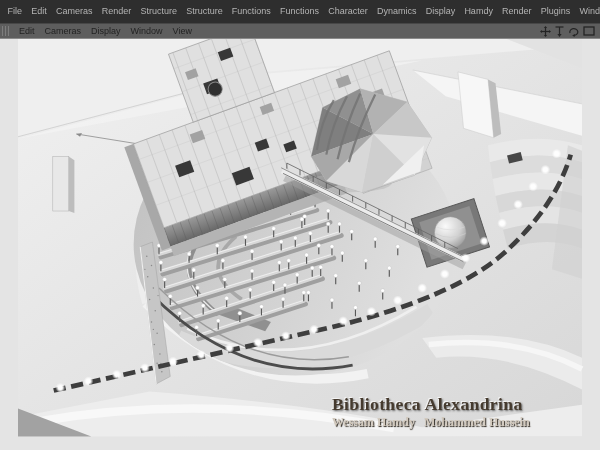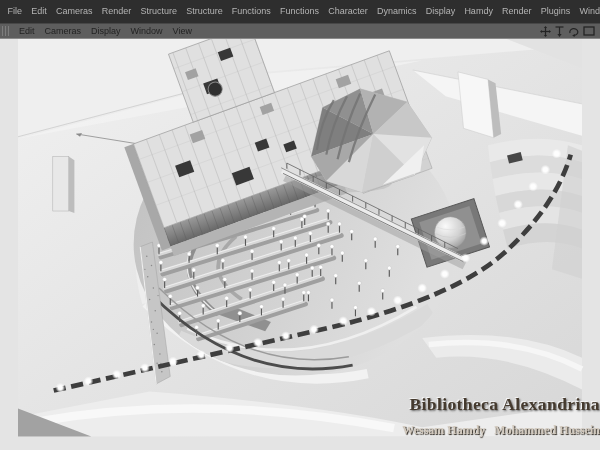--- a/index.html
+++ b/index.html
@@ -13,24 +13,24 @@
   .vpbar{height:14px;background:#5e5e5e;border-top:1px solid #474747;display:flex;align-items:center;}
   .vpbar .grip{width:9px;height:10px;margin:0 3px 0 2px;
      background:repeating-linear-gradient(90deg,#7d7d7d 0 1px,transparent 1px 3px);}
   .vpbar .mi{color:#232323;font-size:9px;line-height:14px;padding:0 5px;cursor:default;white-space:nowrap;}
   .vpbar .icons{margin-left:auto;display:flex;gap:3px;align-items:center;padding-right:5px;}
   .vpbar .icons svg{display:block;}
   
   .viewport{position:relative;width:600px;height:423px;background:#e4e4e4;border-top:1px solid #8a8a8a;box-sizing:border-box;}
   .viewport > svg.scene{position:absolute;left:0;top:0;}
   
-  .overlay{position:absolute;left:352px;top:355px;width:248px;text-align:right;pointer-events:none;}
+  .overlay{position:absolute;left:332px;top:355px;width:248px;text-align:left;pointer-events:none;}
   .ov-title{font-family:"Liberation Serif",serif;font-weight:bold;font-size:17.5px;letter-spacing:.4px;
      color:#453a2e;text-shadow:-1px -1px 0 rgba(255,255,255,.72),1px 1px 2px rgba(0,0,0,.55);}
-  .ov-credits{font-family:"Liberation Serif",serif;font-weight:bold;font-size:12px;margin-top:8px;
+  .ov-credits{font-family:"Liberation Serif",serif;font-weight:bold;font-size:12px;margin-top:0px;
      color:#d2c9bd;text-shadow:1px 1px 1px rgba(35,28,20,.95);white-space:pre;}
 </style>
 </head>
 <body>
 
 <div class="menubar">
   <span class="mi">File</span>
   <span class="mi">Edit</span>
   <span class="mi">Cameras</span>
   <span class="mi">Render</span>

